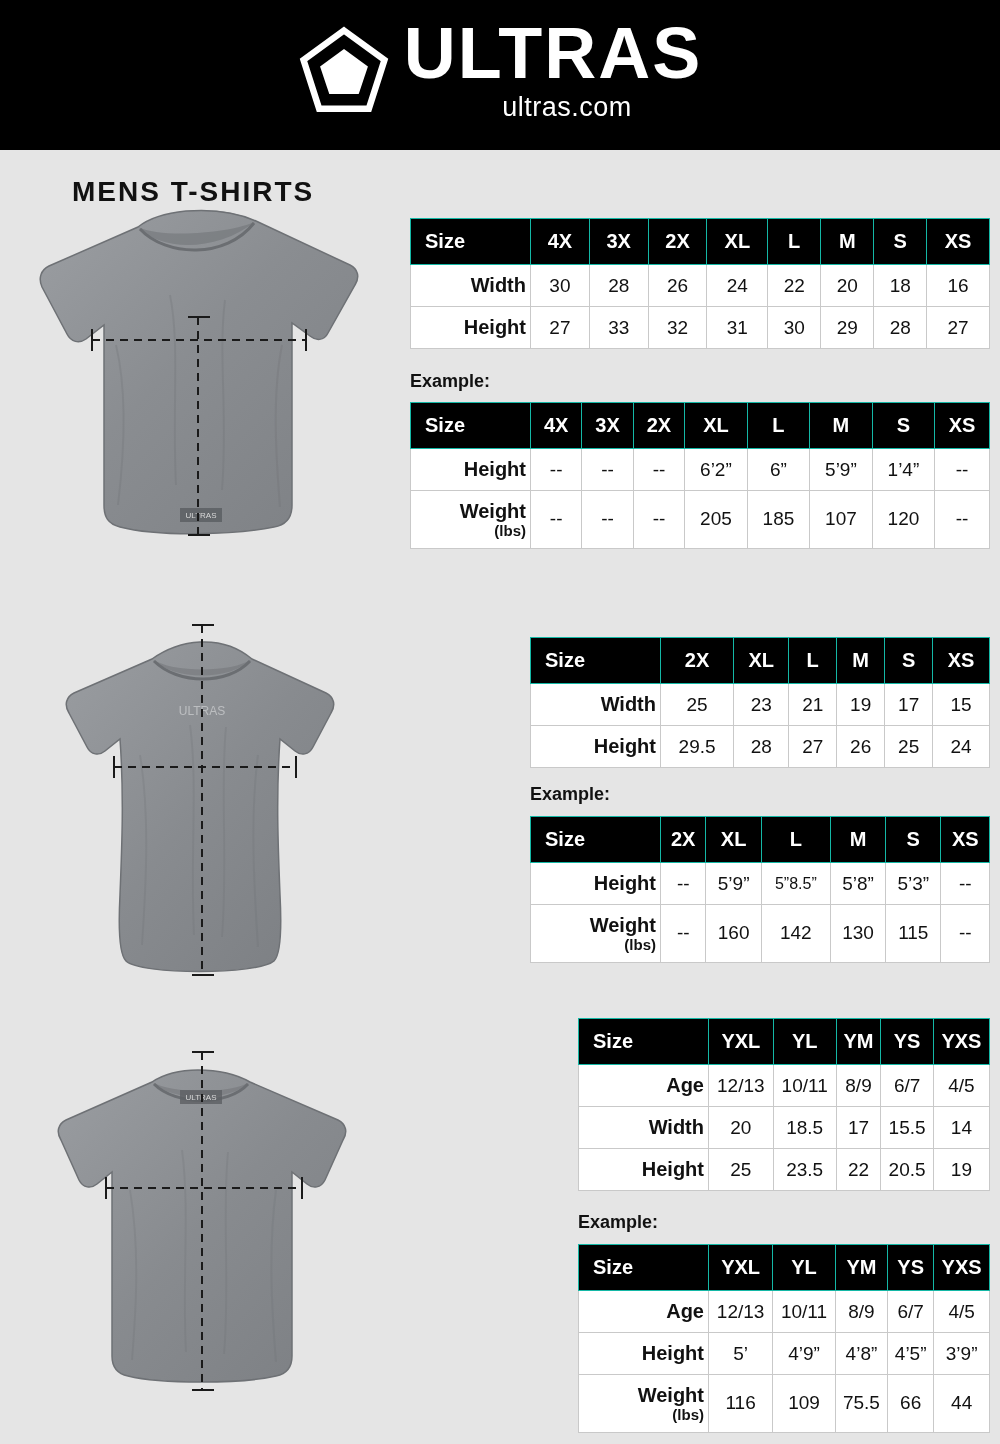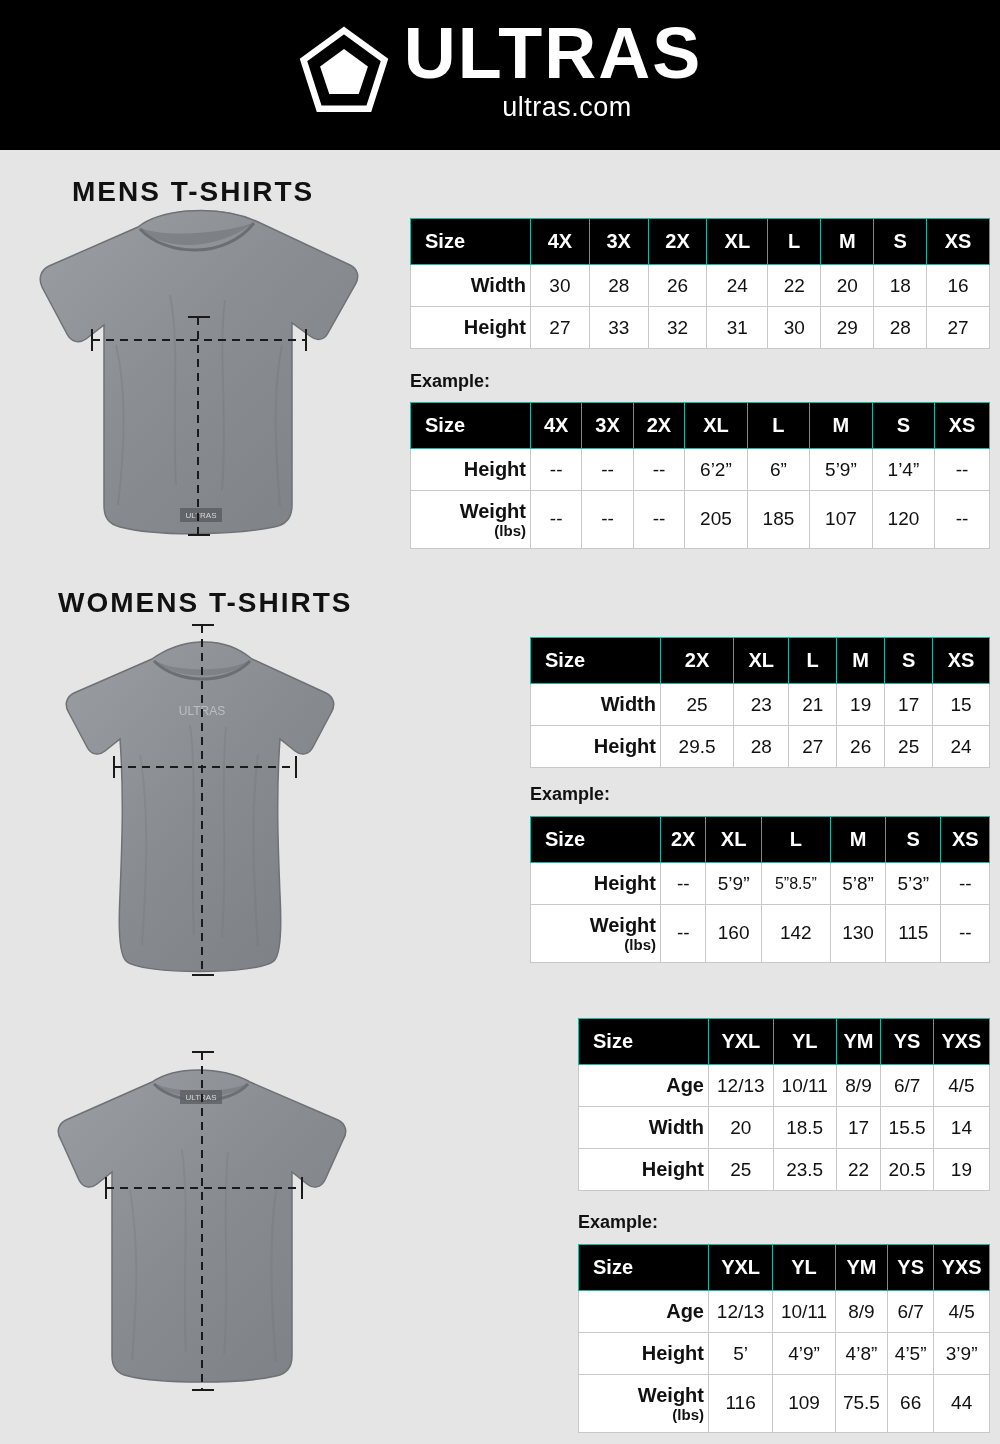--- a/index.html
+++ b/index.html
@@ -257,21 +257,20 @@
         <td>--</td>
         <td>205</td>
         <td>185</td>
         <td>107</td>
         <td>120</td>
         <td>--</td>
       </tr>
     </tbody>
   </table>
 
-  <div class="sect-title" style="top:587px; left:58px;">WOMENS  T-SHIRTS</div>
 
   <div class="shirt-wrap" style="top:615px; left:30px;">
     <svg class="shirt-svg" width="340" height="375" viewBox="0 0 340 375">
       <defs>
         <linearGradient id="gw" x1="0" y1="0" x2="1" y2="1">
           <stop offset="0%" stop-color="#9a9da1"></stop>
           <stop offset="50%" stop-color="#888b8f"></stop>
           <stop offset="100%" stop-color="#7b7e82"></stop>
         </linearGradient>
       </defs>

